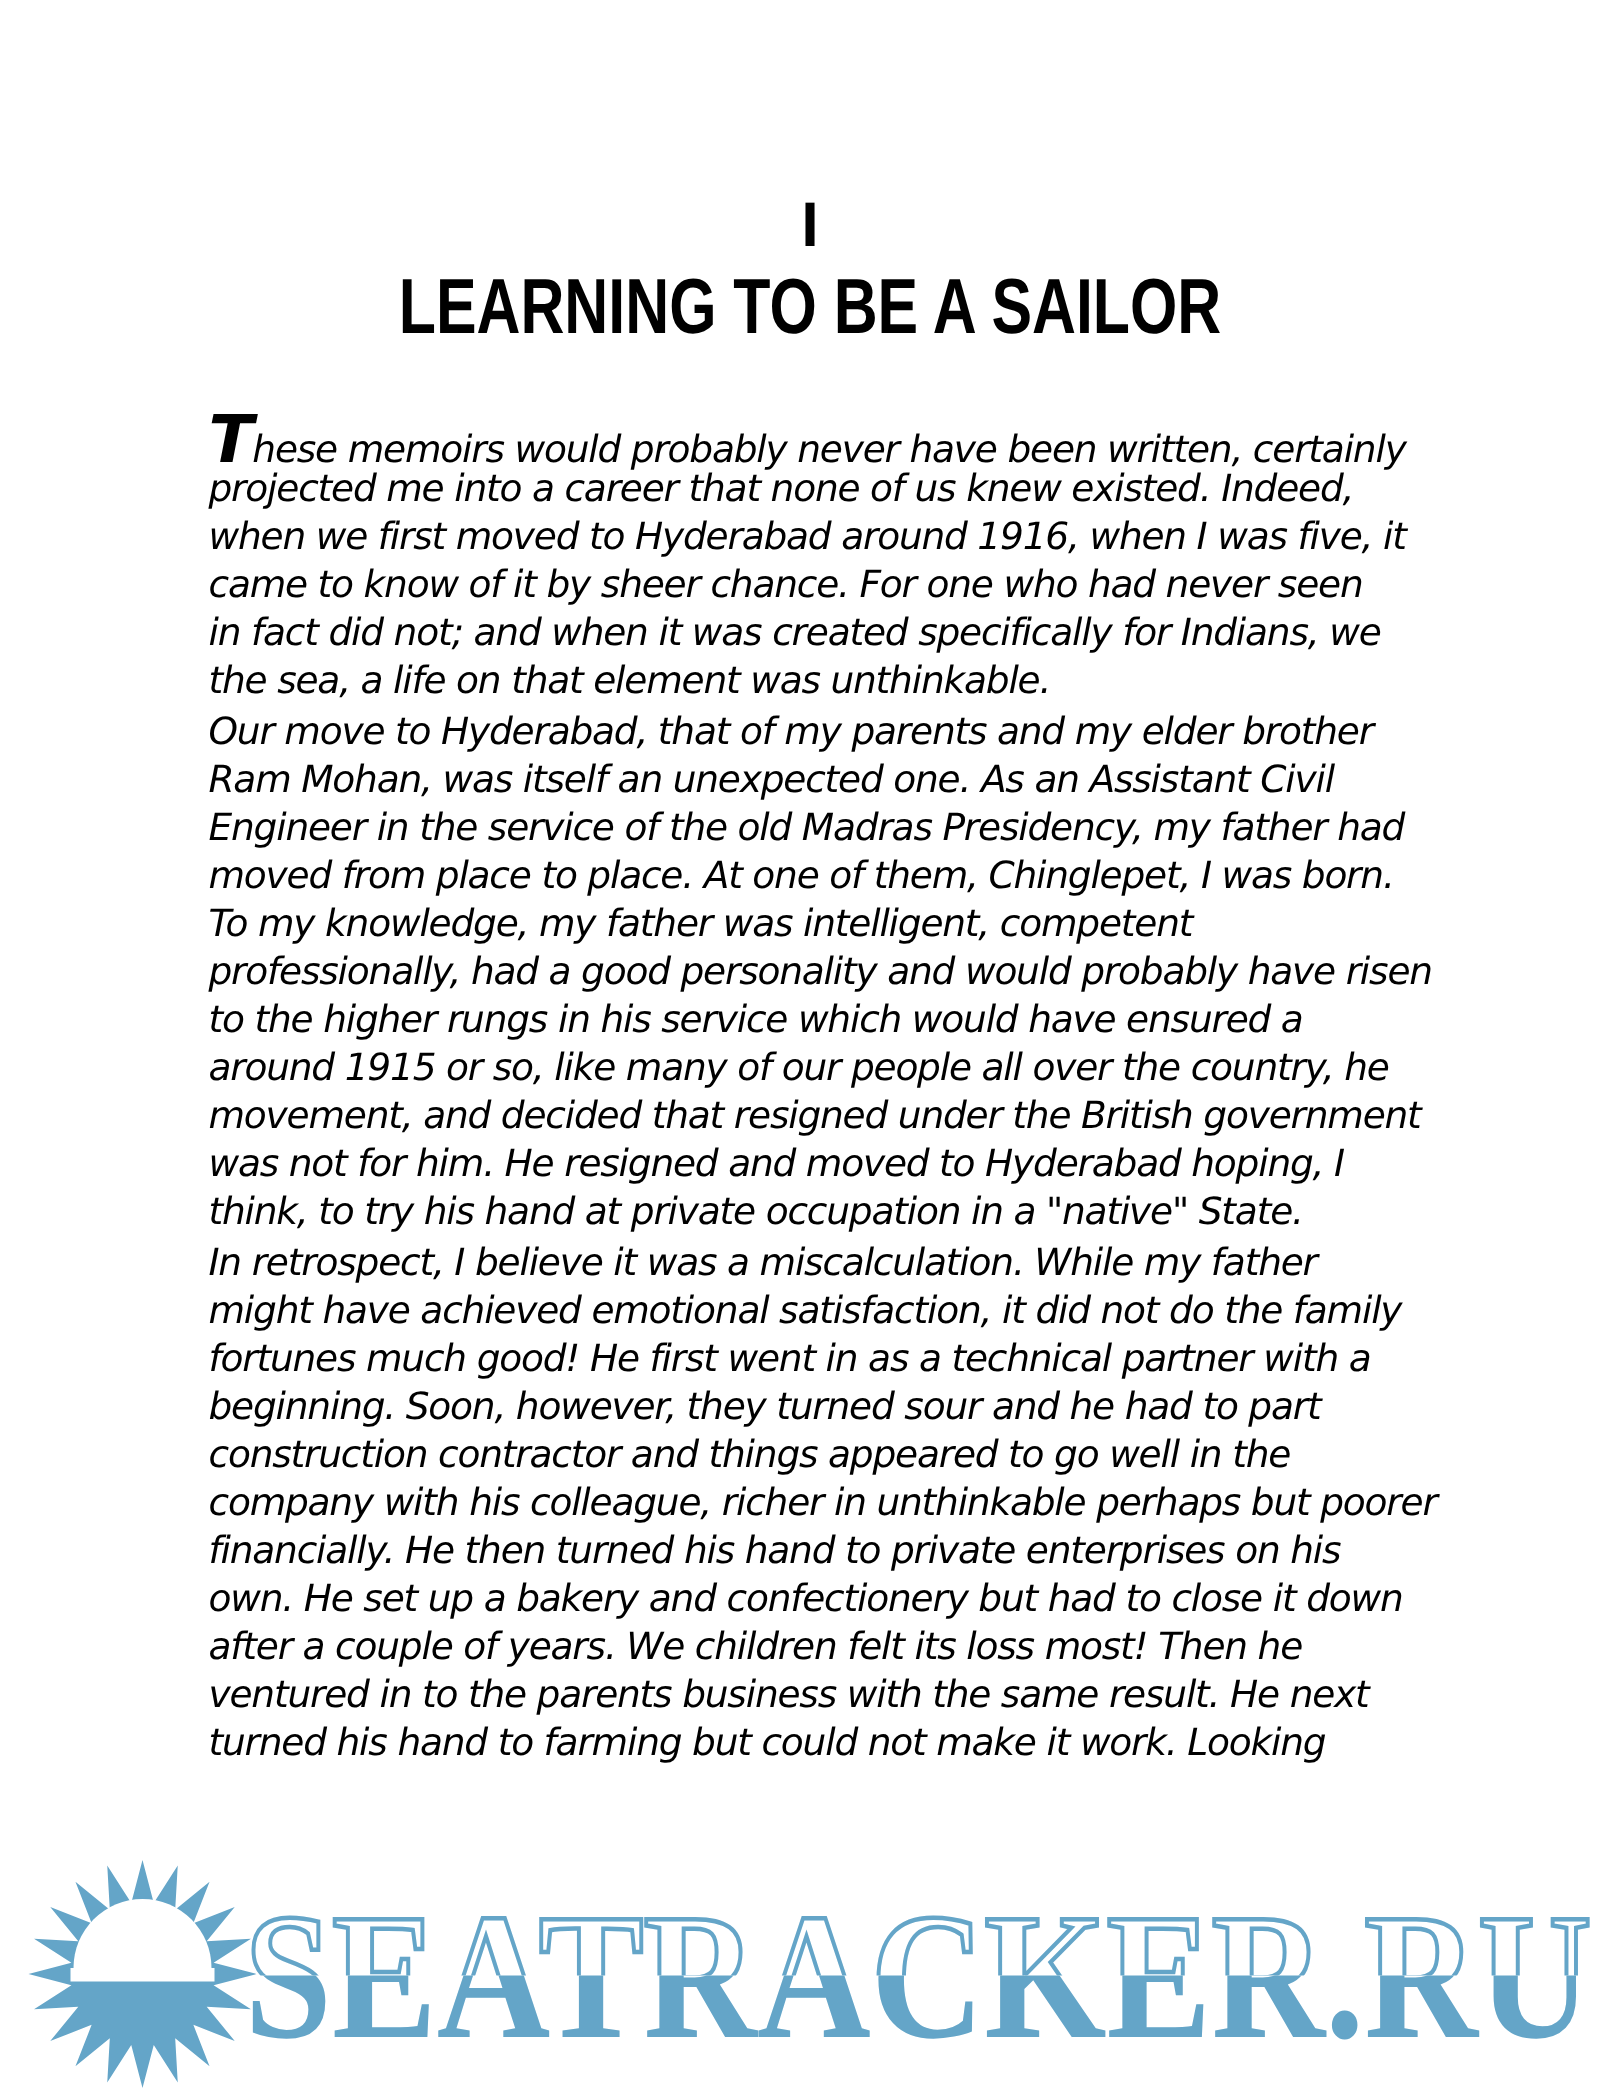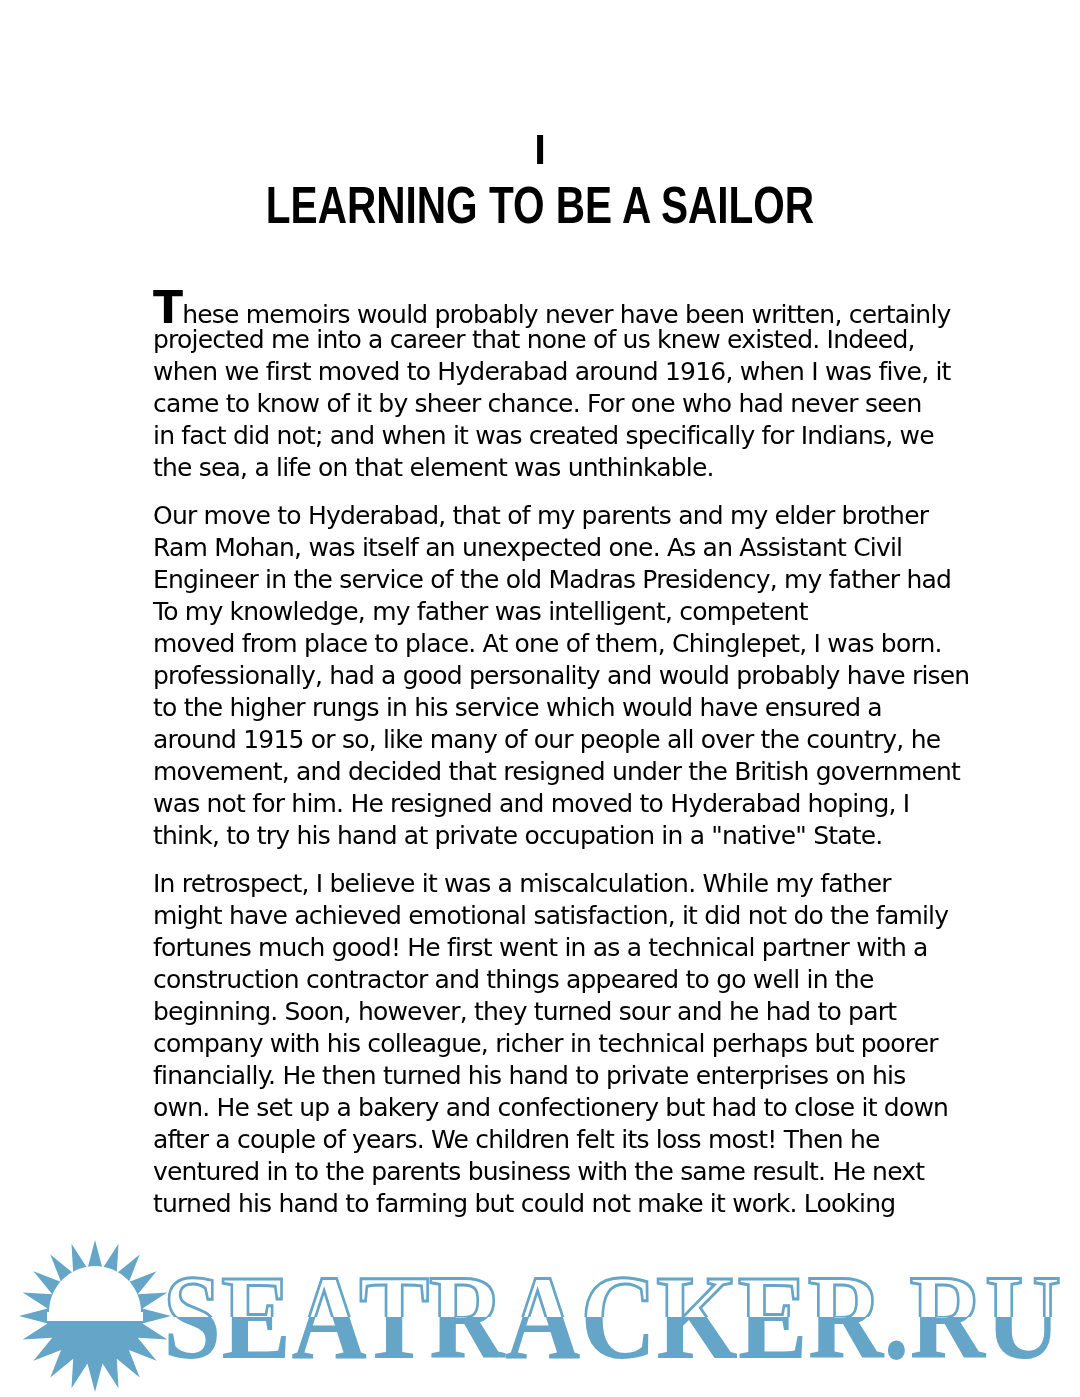--- a/index.html
+++ b/index.html
@@ -40,21 +40,21 @@
   }
   .body-text {
     position: absolute;
     left: 137px;
     top: 276px;
     width: 815px;
     font-size: 25px;
     line-height: 32px;
     letter-spacing: -0.8px;
   }
-  .para { margin: 16px; padding: 0; }
+  .para { margin: 2px; padding: 0; font-style: italic; }
   .line { white-space: nowrap; height: 32px; }
   .dropcap {
     font-size: 44px;
     font-weight: bold;
     line-height: 32px;
     letter-spacing: -0.8px;
   }
   .watermark {
     position: absolute;
     left: 0;
@@ -80,36 +80,36 @@
         <div class="line">projected me into a career that none of us knew existed. Indeed,</div>
         <div class="line">when we first moved to Hyderabad around 1916, when I was five, it</div>
         <div class="line">came to know of it by sheer chance. For one who had never seen</div>
         <div class="line">in fact did not; and when it was created specifically for Indians, we</div>
         <div class="line">the sea, a life on that element was unthinkable.</div>
       </div>
       <div class="para">
         <div class="line">Our move to Hyderabad, that of my parents and my elder brother</div>
         <div class="line">Ram Mohan, was itself an unexpected one. As an Assistant Civil</div>
         <div class="line">Engineer in the service of the old Madras Presidency, my father had</div>
+        <div class="line">moved from place to place. At one of them, Chinglepet, I was born.</div>
         <div class="line">To my knowledge, my father was intelligent, competent</div>
-        <div class="line">moved from place to place. At one of them, Chinglepet, I was born.</div>
         <div class="line">professionally, had a good personality and would probably have risen</div>
         <div class="line">to the higher rungs in his service which would have ensured a</div>
         <div class="line">around 1915 or so, like many of our people all over the country, he</div>
         <div class="line">movement, and decided that resigned under the British government</div>
         <div class="line">was not for him. He resigned and moved to Hyderabad hoping, I</div>
         <div class="line">think, to try his hand at private occupation in a "native" State.</div>
       </div>
       <div class="para">
         <div class="line">In retrospect, I believe it was a miscalculation. While my father</div>
         <div class="line">might have achieved emotional satisfaction, it did not do the family</div>
         <div class="line">fortunes much good! He first went in as a technical partner with a</div>
+        <div class="line">beginning. Soon, however, they turned sour and he had to part</div>
         <div class="line">construction contractor and things appeared to go well in the</div>
-        <div class="line">beginning. Soon, however, they turned sour and he had to part</div>
-        <div class="line">company with his colleague, richer in technical perhaps but poorer</div>
+        <div class="line">company with his colleague, richer in unthinkable perhaps but poorer</div>
         <div class="line">financially. He then turned his hand to private enterprises on his</div>
         <div class="line">own. He set up a bakery and confectionery but had to close it down</div>
         <div class="line">after a couple of years. We children felt its loss most! Then he</div>
         <div class="line">ventured in to the parents business with the same result. He next</div>
         <div class="line">turned his hand to farming but could not make it work. Looking</div>
       </div>
     </div>
 
   <svg class="watermark" viewBox="0 0 1080 164" width="1080" height="164" xmlns="http://www.w3.org/2000/svg">
     <defs>

